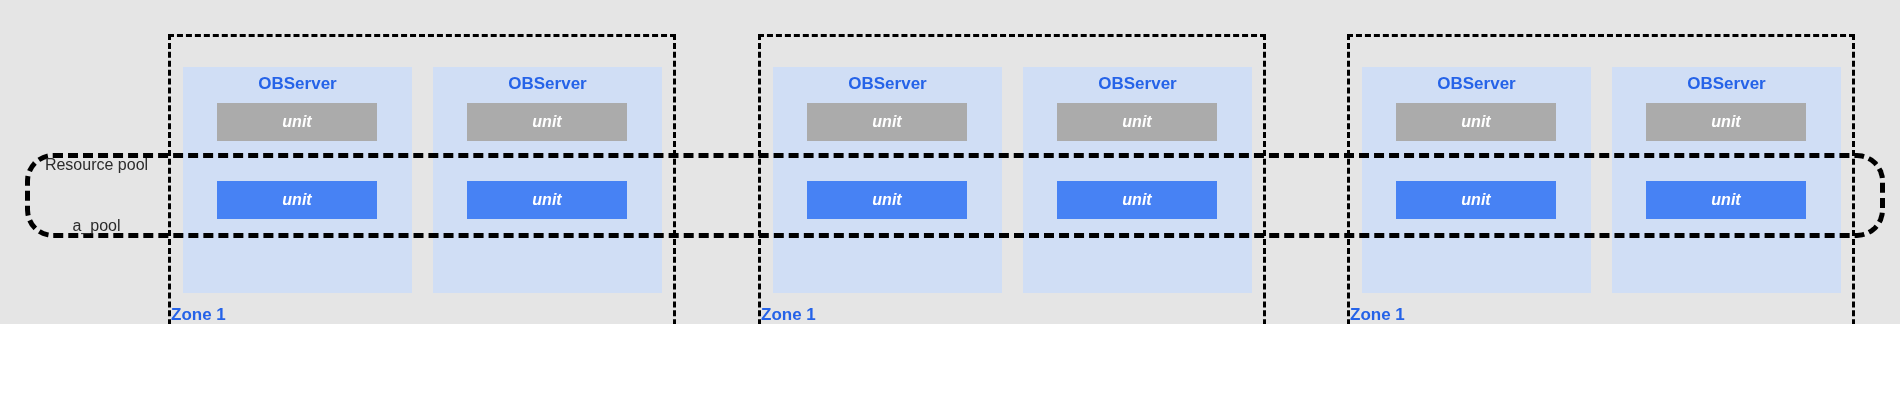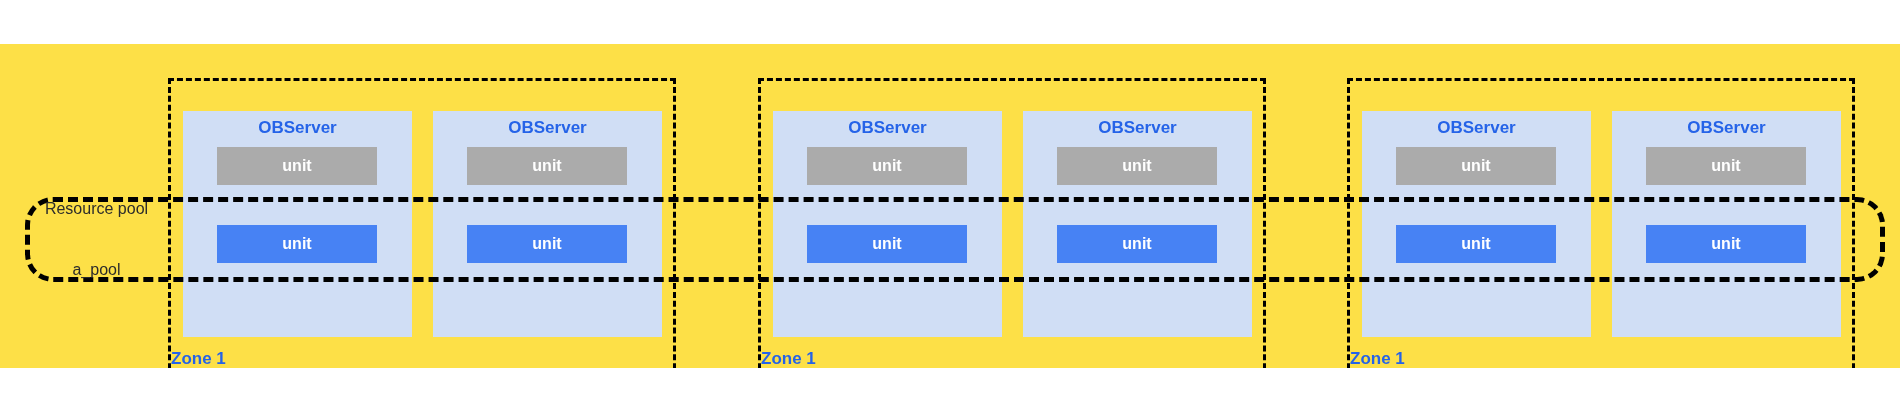--- a/index.html
+++ b/index.html
@@ -5,23 +5,22 @@
   html, body {
     margin: 0;
     padding: 0;
     background: #ffffff;
     font-family: "Liberation Sans", sans-serif;
   }
   .canvas {
     position: relative;
     width: 1900px;
     height: 324px;
-    background: #fde047;
+    background: #e5e5e5;
     overflow: hidden;
-    margin-top: 44px;
   }
   
   .resource-pool {
     position: absolute;
     left: 25px;
     top: 153px;
     width: 1860px;
     height: 85px;
     border: 5px dashed #000000;
     border-radius: 28px;
@@ -90,20 +89,21 @@
     position: absolute;
     left: 34px;
     width: 160px;
     height: 38px;
     display: flex;
     align-items: center;
     justify-content: center;
     color: #ffffff;
     font-weight: bold;
     font-size: 16px;
+    font-style: italic;
   }
   .unit.gray { top: 36px; background: #ababab; }
   .unit.blue { top: 114px; background: #4782f4; }
 </style>
 </head>
 <body>
 
 <div class="canvas">
 
   <div class="zone z1">

